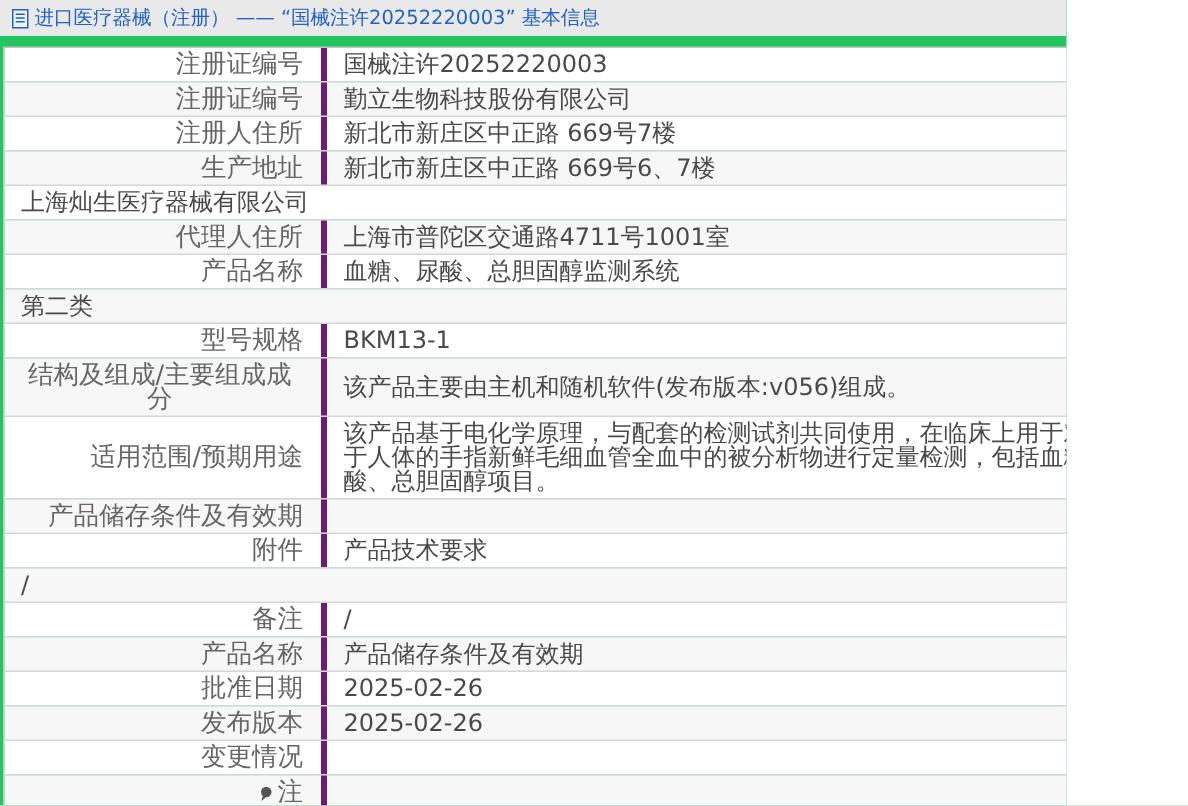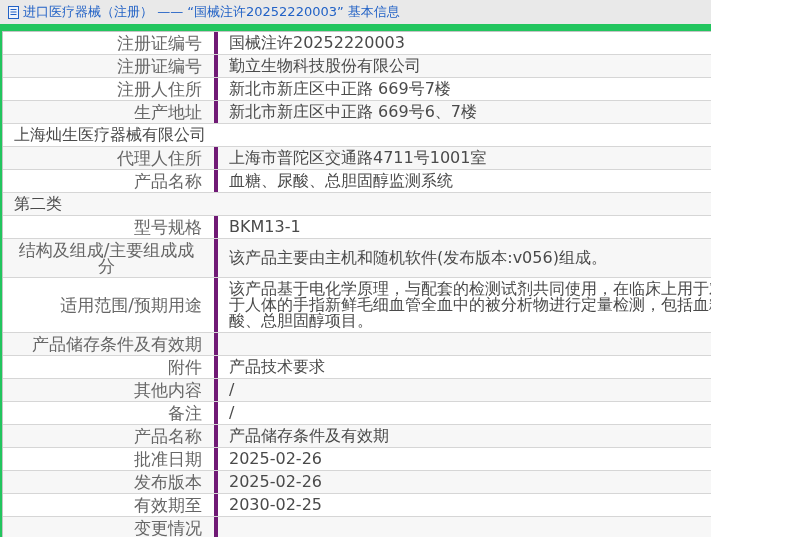--- a/index.html
+++ b/index.html
@@ -160,21 +160,20 @@
       <div class="cell-label">产品储存条件及有效期</div>
       <div class="cell-value"></div>
     </div>
 
     <div class="row">
       <div class="cell-label">附件</div>
       <div class="cell-value">产品技术要求</div>
     </div>
 
     <div class="row">
-      <div class="cell-label">其他内容</div>
       <div class="cell-value">/</div>
     </div>
 
     <div class="row">
       <div class="cell-label">备注</div>
       <div class="cell-value">/</div>
     </div>
 
     <div class="row">
       <div class="cell-label">产品名称</div>
@@ -184,24 +183,20 @@
     <div class="row">
       <div class="cell-label">批准日期</div>
       <div class="cell-value">2025-02-26</div>
     </div>
 
     <div class="row">
       <div class="cell-label">发布版本</div>
       <div class="cell-value">2025-02-26</div>
     </div>
 
-    <div class="row">
-      <div class="cell-label">有效期至</div>
-      <div class="cell-value">2030-02-25</div>
-    </div>
 
     <div class="row">
       <div class="cell-label">变更情况</div>
       <div class="cell-value"></div>
     </div>
 
     <div class="row">
       <div class="cell-label">
         <span class="note-icon">
           <svg width="9" height="11" viewBox="0 0 9 11">

